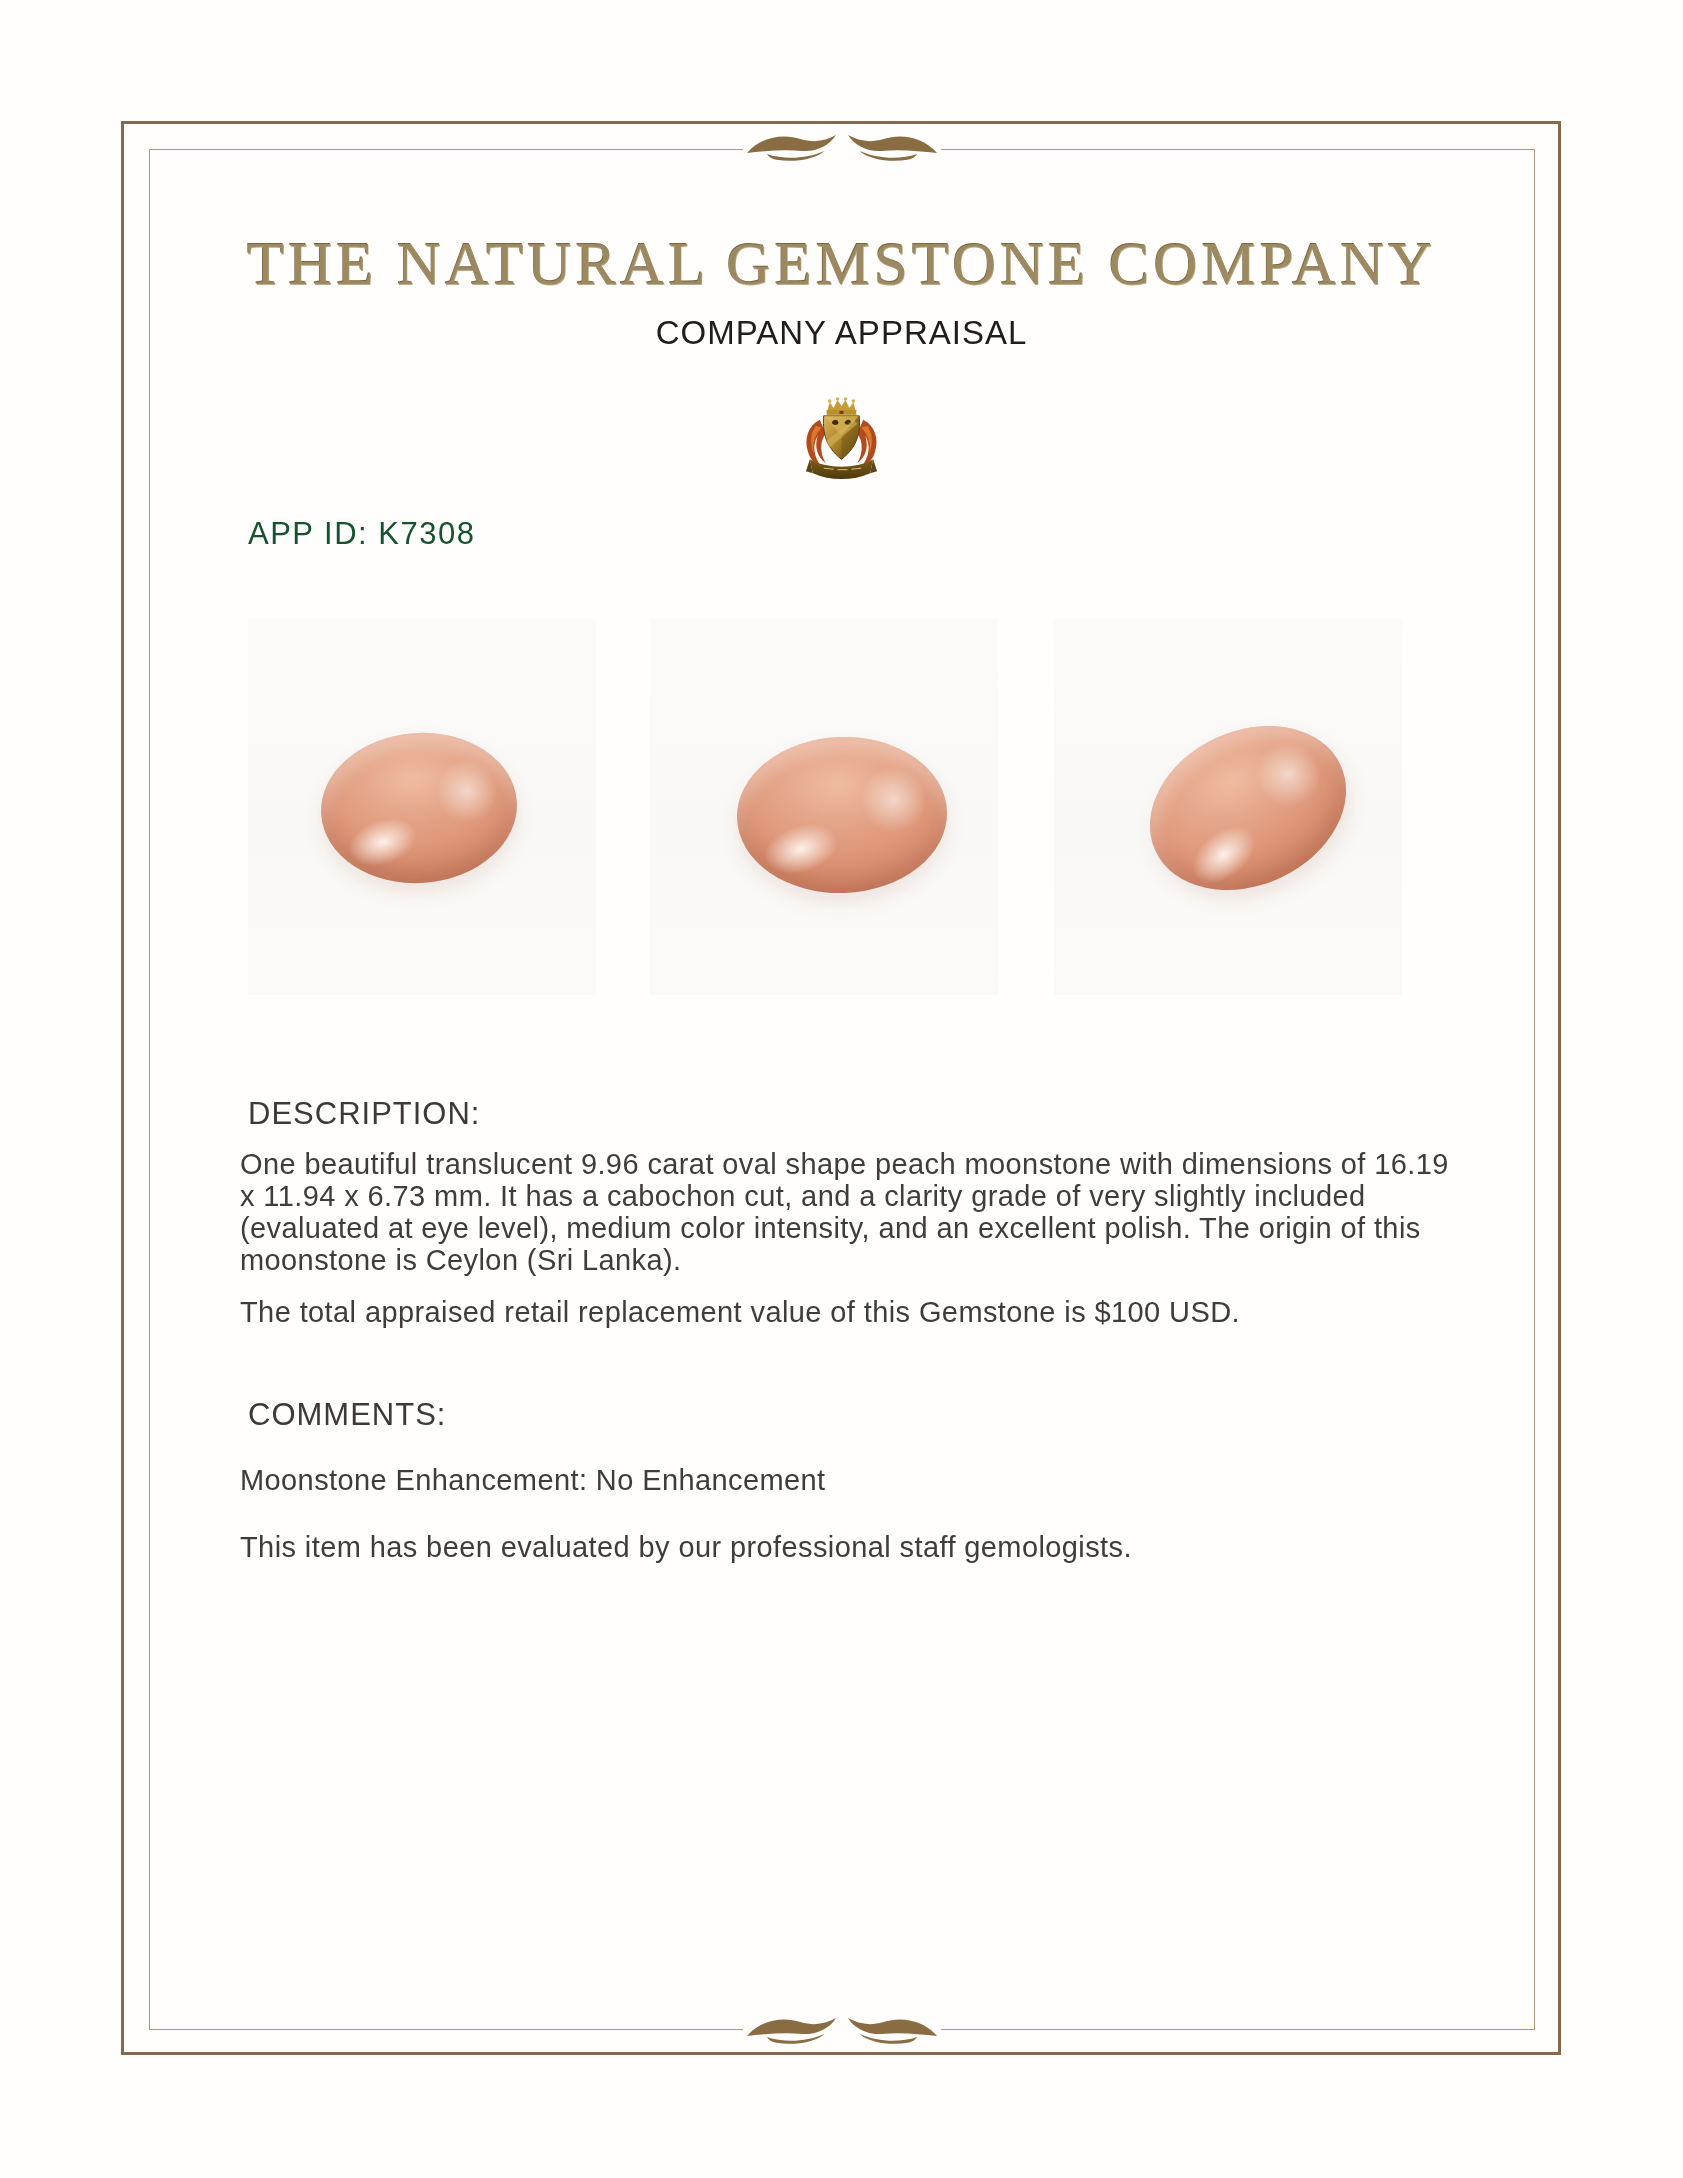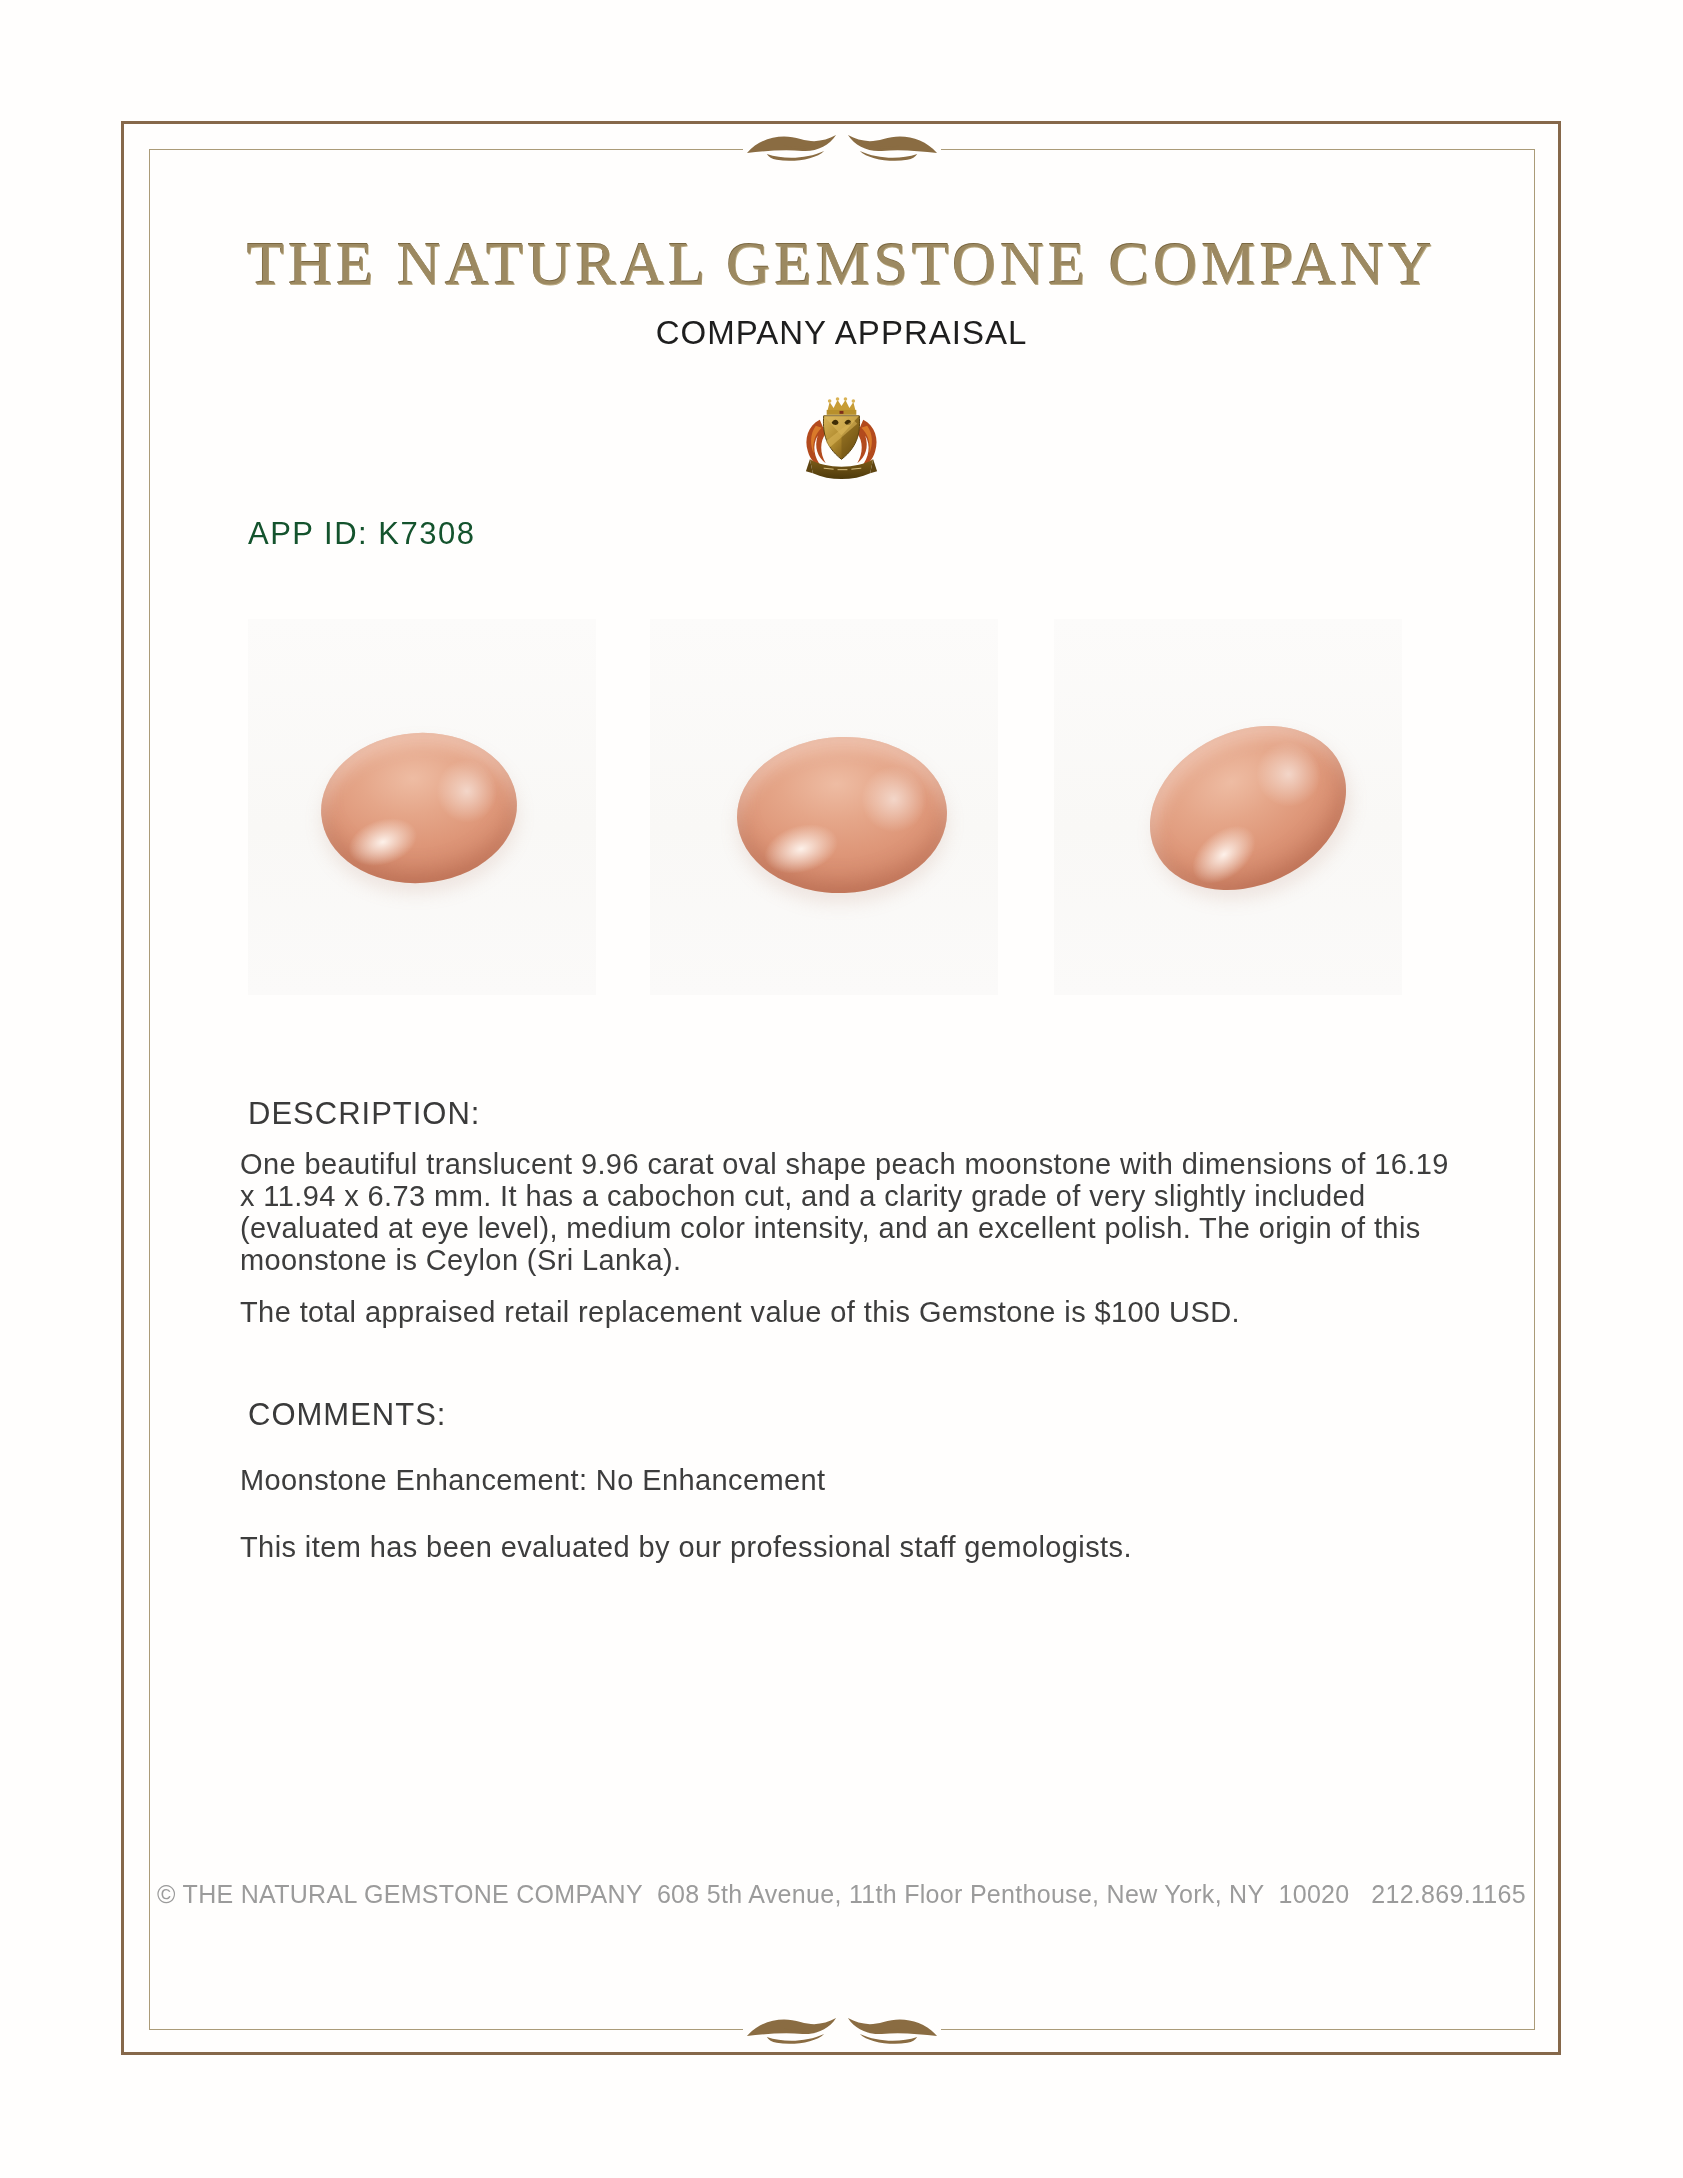--- a/index.html
+++ b/index.html
@@ -178,21 +178,20 @@
   </div>
 
   <div id="desc-heading" class="section-heading">DESCRIPTION:</div>
   <p id="desc-body" class="body-text">One beautiful translucent 9.96 carat oval shape peach moonstone with dimensions of 16.19 x 11.94 x 6.73 mm. It has a cabochon cut, and a clarity grade of very slightly included (evaluated at eye level), medium color intensity, and an excellent polish. The origin of this moonstone is Ceylon (Sri Lanka).</p>
   <p id="desc-value" class="body-text">The total appraised retail replacement value of this Gemstone is $100 USD.</p>
 
   <div id="comments-heading" class="section-heading">COMMENTS:</div>
   <p id="comment-evaluation" class="body-text">This item has been evaluated by our professional staff gemologists.</p>
   <p id="comment-enhancement" class="body-text">Moonstone Enhancement: No Enhancement</p>
 
-  <div id="footer-address" class="footer-line">© THE NATURAL GEMSTONE COMPANY  608 5th Avenue, 11th Floor Penthouse, New York, NY  10020   212.869.1165</div>
 
   <div class="ornament ornament-bottom">
     <svg viewBox="0 0 200 30" width="198" height="30" aria-hidden="true">
       <g fill="#8a6c42">
         <path d="M4,21 C18,5 40,1 58,7 C72,11 83,9 94,3 C87,14 74,20 60,19 C42,17 22,19 4,21 Z"></path>
         <path d="M24,22 C42,28 64,27 82,19 C74,27 52,31 34,28 C29,27 26,25 24,22 Z"></path>
         <path d="M40,13 C52,16 64,15 74,11 L73,13 C63,18 50,18 40,13 Z"></path>
       </g>
       <g fill="#8a6c42" transform="translate(200,0) scale(-1,1)">
         <path d="M4,21 C18,5 40,1 58,7 C72,11 83,9 94,3 C87,14 74,20 60,19 C42,17 22,19 4,21 Z"></path>

